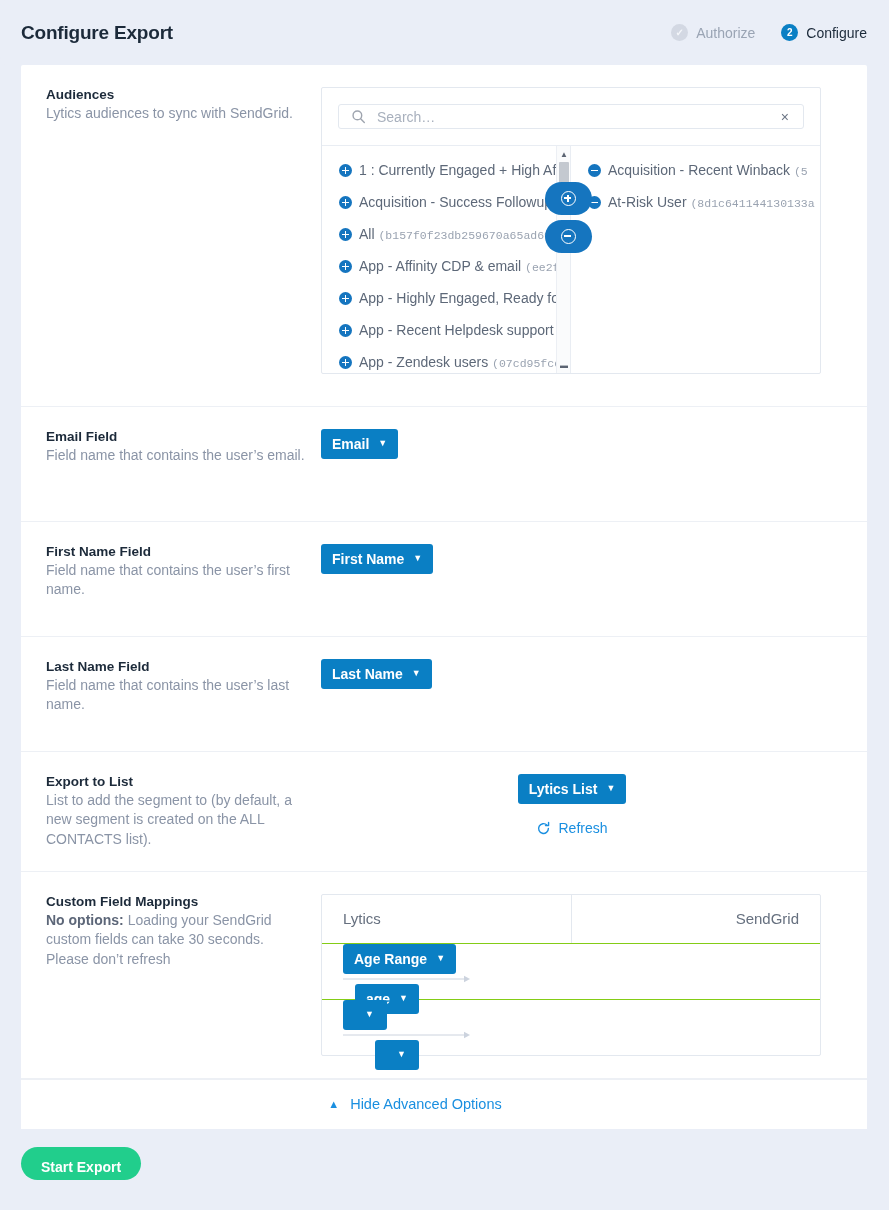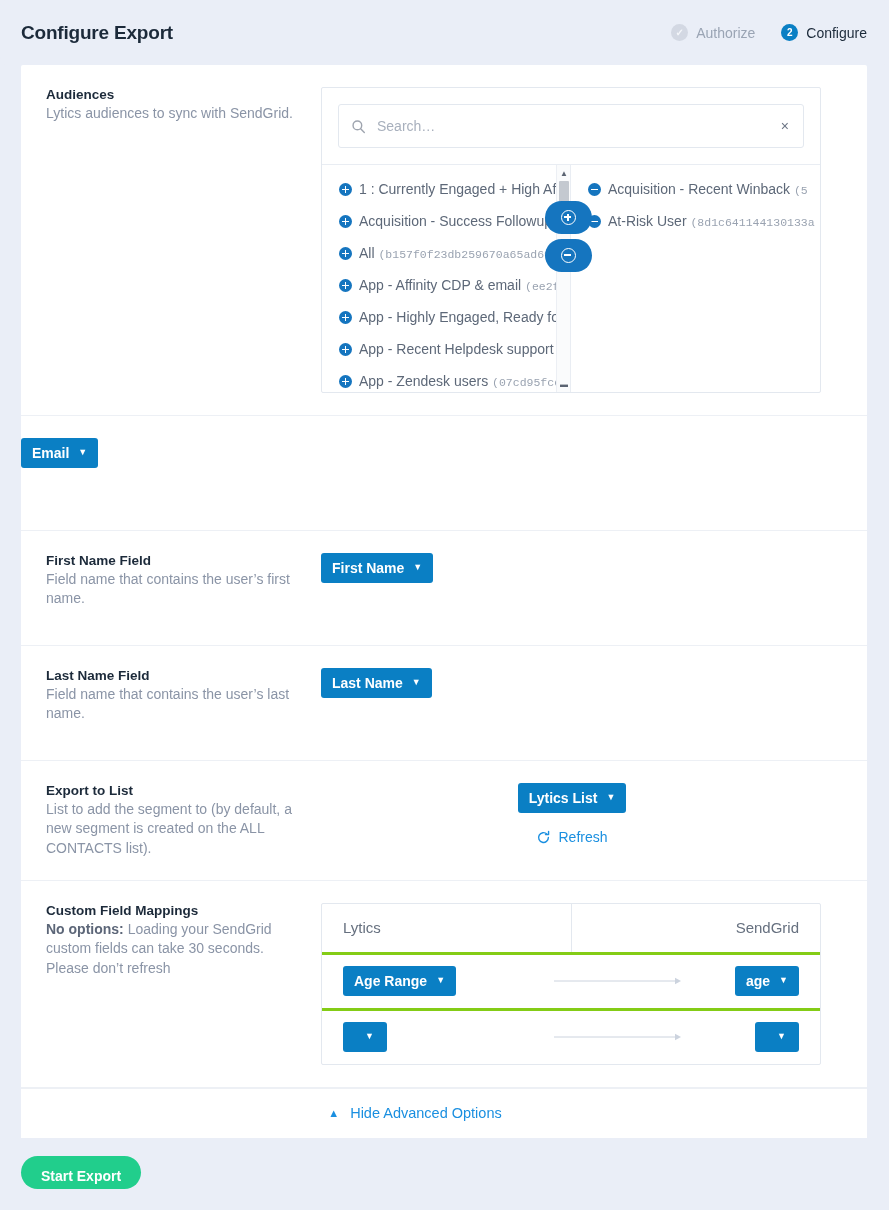--- a/index.html
+++ b/index.html
@@ -99,21 +99,21 @@
     width: 500px;
     border-radius: 2px;
     position: relative;
   }
   .search-wrap { padding: 16px 16px 16px 16px; }
   .search-field {
     display: flex;
     align-items: center;
     border: 1px solid #e3e8ef;
     border-radius: 3px;
-    height: 44px;
+    height: 25px;
     padding: 0 12px 0 12px;
     background: #fff;
   }
   .search-icon {
     width: 15px; height: 15px;
     flex: 0 0 auto;
     margin-right: 9px;
     opacity: .65;
   }
   .search-input {
@@ -299,24 +299,25 @@
   .map-head .mh {
     display: flex;
     align-items: center;
     font-size: 15px;
     color: #66707f;
   }
   .map-head .mh.left { width: 250px; padding-left: 21px; border-right: 1px solid #e3e8ef; }
   .map-head .mh.right { flex: 1; justify-content: flex-end; padding-right: 21px; }
   .map-row {
     display: flex;
-    align-items: center;
+    align-items: flex-start;
     height: 56px;
-    border-top: 3px solid #84cc16;
+    border-top: 1px solid #84cc16;
     padding: 0 21px;
+    flex-direction: column;
   }
   .map-row .cell-left { width: 170px; display: flex; }
   .map-row .cell-arrow { flex: 1; display: flex; align-items: center; justify-content: center; }
   .map-row .cell-right { display: flex; justify-content: flex-end; min-width: 76px; }
   .arrow-line { width: 128px; height: 10px; }
 
   
   .advanced-bar {
     display: flex;
     align-items: center;
@@ -448,20 +449,24 @@
               <span class="glyph"></span>
             </button>
           </div>
         </div>
 
       </div>
     </div>
   </div>
 
   <div class="section">
+    <div class="section-label">
+      <div class="label-title">Email Field</div>
+      <div class="label-desc">Field name that contains the user’s email.</div>
+    </div>
     <div class="section-control">
       <button class="dd">
         <span>Email</span>
         <span class="caret">▼</span>
       </button>
     </div>
   </div>
 
   <div class="section">
     <div class="section-label">

